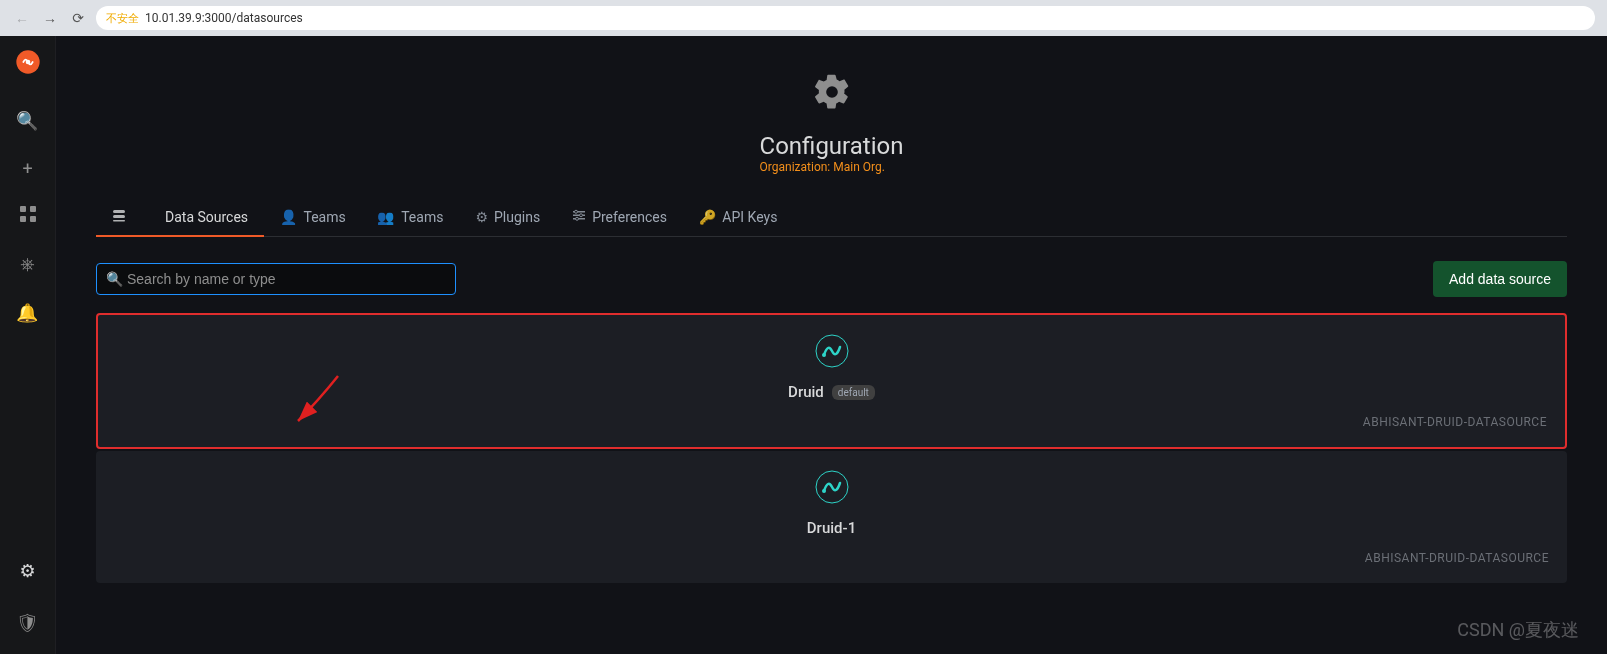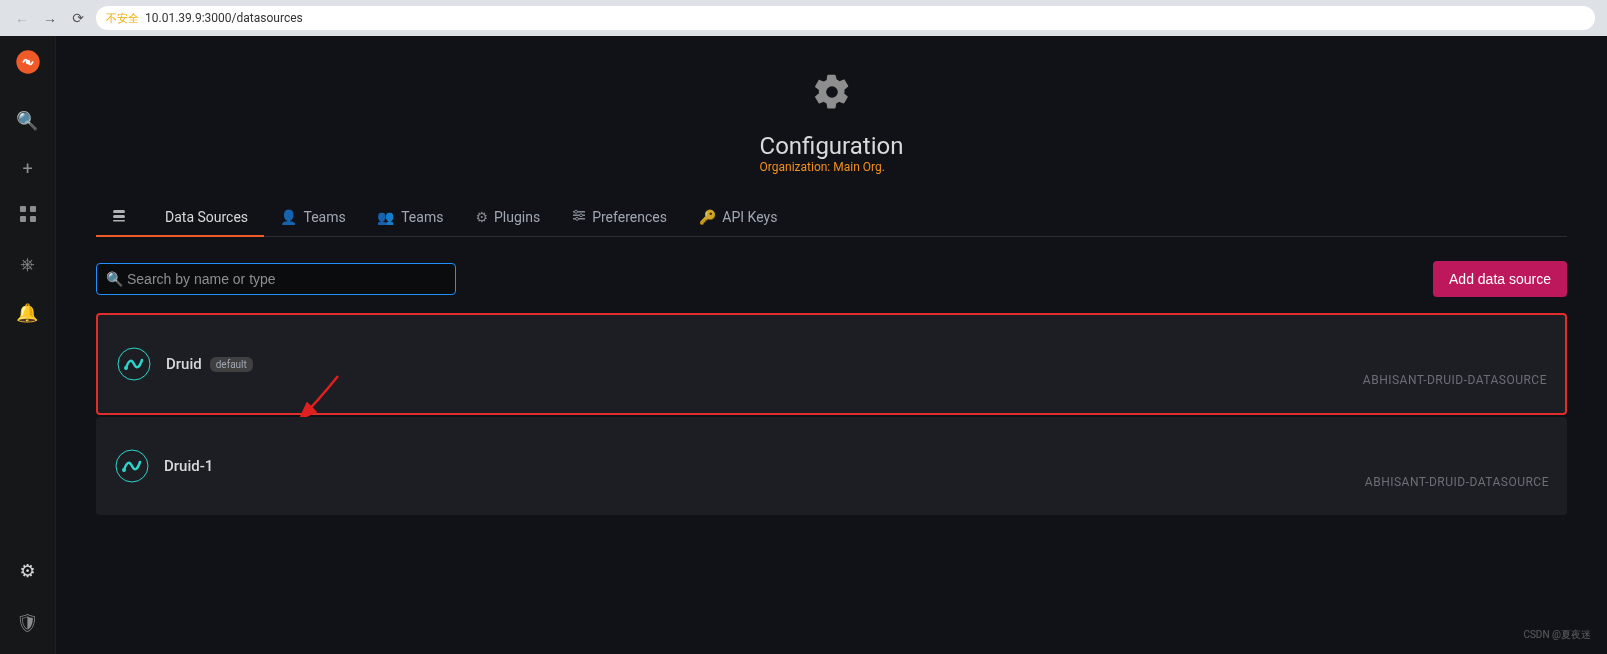--- a/index.html
+++ b/index.html
@@ -192,45 +192,46 @@
       padding: 0 10px 0 30px;
       color: #d8d9da;
       font-size: 14px;
       outline: none;
     }
     .search-input::placeholder { color: #8e8e8e; }
 
     .add-btn {
       height: 36px;
       padding: 0 16px;
-      background: #be185d;
+      background: #14532d;
       border: none;
       border-radius: 4px;
       color: #fff;
       font-size: 14px;
       cursor: pointer;
       white-space: nowrap;
     }
 
     
     .datasource-list {
       display: flex;
       flex-direction: column;
       gap: 2px;
     }
     .datasource-item {
       display: flex;
       align-items: center;
       background: #1c1e24;
       border-radius: 4px;
-      padding: 26px 18px;
+      padding: 18px 18px;
       cursor: pointer;
       gap: 14px;
       position: relative;
       min-height: 66px;
+      flex-direction: column;
     }
     .datasource-item.highlighted {
       border: 2px solid #e02d2d;
     }
     .datasource-icon {
       width: 36px; height: 36px;
       display: flex; align-items: center; justify-content: center;
       flex-shrink: 0;
     }
     .datasource-info {
@@ -259,34 +260,33 @@
     .datasource-url {
       font-size: 12px;
       color: #1e90ff;
     }
     .datasource-tag {
       margin-left: auto;
       font-size: 12px;
       color: #6b6f76;
       text-transform: uppercase;
       letter-spacing: 0.5px;
-      margin-top: 32px;
     }
 
     
     .druid-icon {
       color: #2dd4c8;
     }
 
     
     .watermark {
       position: fixed;
       bottom: 12px;
-      right: 16px;
-      font-size: 10px;
+      right: 28px;
+      font-size: 18px;
       color: rgba(255,255,255,0.3);
     }
   </style>
 </head>
 <body>
 
 <div class="browser-bar">
   <button class="browser-nav-btn disabled">←</button>
   <button class="browser-nav-btn">→</button>
   <button class="browser-reload-btn">⟳</button>

